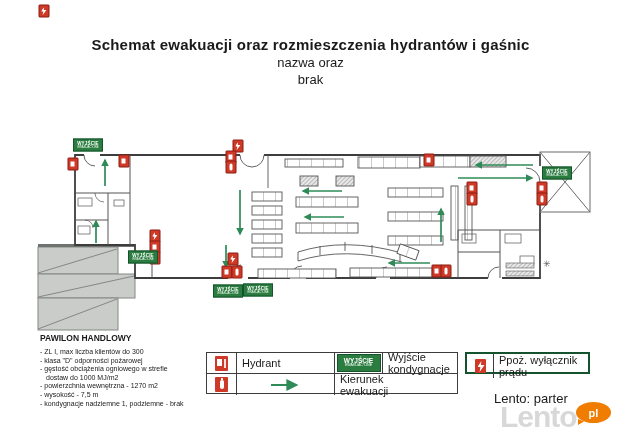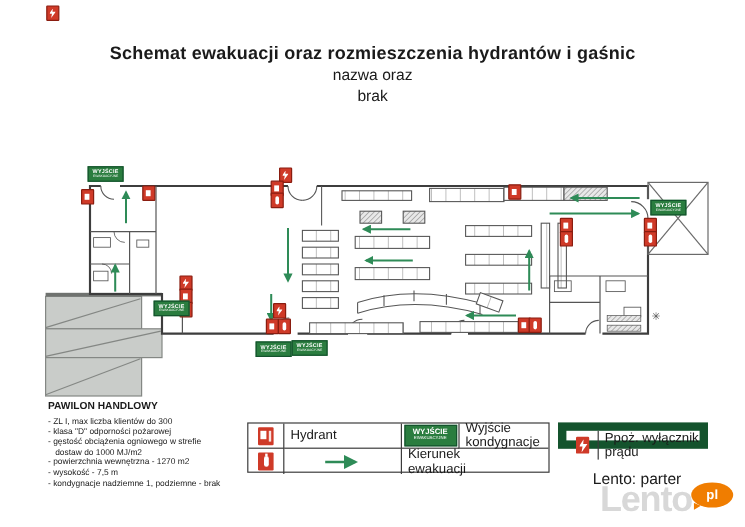--- a/index.html
+++ b/index.html
@@ -47,21 +47,21 @@
   .lg.hydrant::after{content:"";position:absolute;left:2px;top:3px;width:5px;height:7px;background:#fff;}
   .lg.hydrant::before{content:"";position:absolute;right:2px;top:3px;width:2px;height:9px;background:#fff;opacity:.85;}
   .lg.gasnica::after{content:"";position:absolute;left:5px;top:3px;width:4px;height:9px;background:#fff;border-radius:2px;}
   .lg.gasnica::before{content:"";position:absolute;left:6px;top:1px;width:2px;height:2px;background:#fff;}
   .lg.switch::after{content:"";position:absolute;left:3px;top:2px;width:7px;height:11px;background:#fff;
           clip-path:polygon(55% 0,0 55%,42% 55%,30% 100%,100% 36%,50% 36%);}
   .legend-badge{width:42px;height:16px;background:#2a7d3f;border:0.5px solid #14532d;color:#fff;
           display:flex;flex-direction:column;align-items:center;justify-content:center;line-height:1;}
   .legend-badge .l1{font-size:6.5px;font-weight:bold;}
   .legend-badge .l2{font-size:3.6px;}
-  .legend-power{position:absolute;left:465px;top:352px;width:125px;height:22px;border:7px solid #14532d;
+  .legend-power{position:absolute;left:465px;top:352px;width:125px;height:22px;border:2px solid #14532d;
           display:grid;grid-template-columns:27px 1fr;z-index:5;background:#fff;box-sizing:border-box;}
 
   
   .rzut{position:absolute;left:494px;top:391px;font-size:13px;z-index:5;}
   .watermark{position:absolute;left:500px;top:399px;width:104px;height:38px;z-index:6;}
   .watermark .wname{font-size:30px;font-weight:800;color:#d8d8d8;letter-spacing:-1px;line-height:36px;}
   .watermark .bubble{position:absolute;left:76px;top:3px;width:35px;height:21px;border-radius:50%;
           background:#f07d00;color:#fff;font-size:11px;font-weight:bold;display:flex;
           align-items:center;justify-content:center;}
   .watermark .bubble::after{content:"";position:absolute;left:2px;bottom:-2px;width:6px;height:6px;

